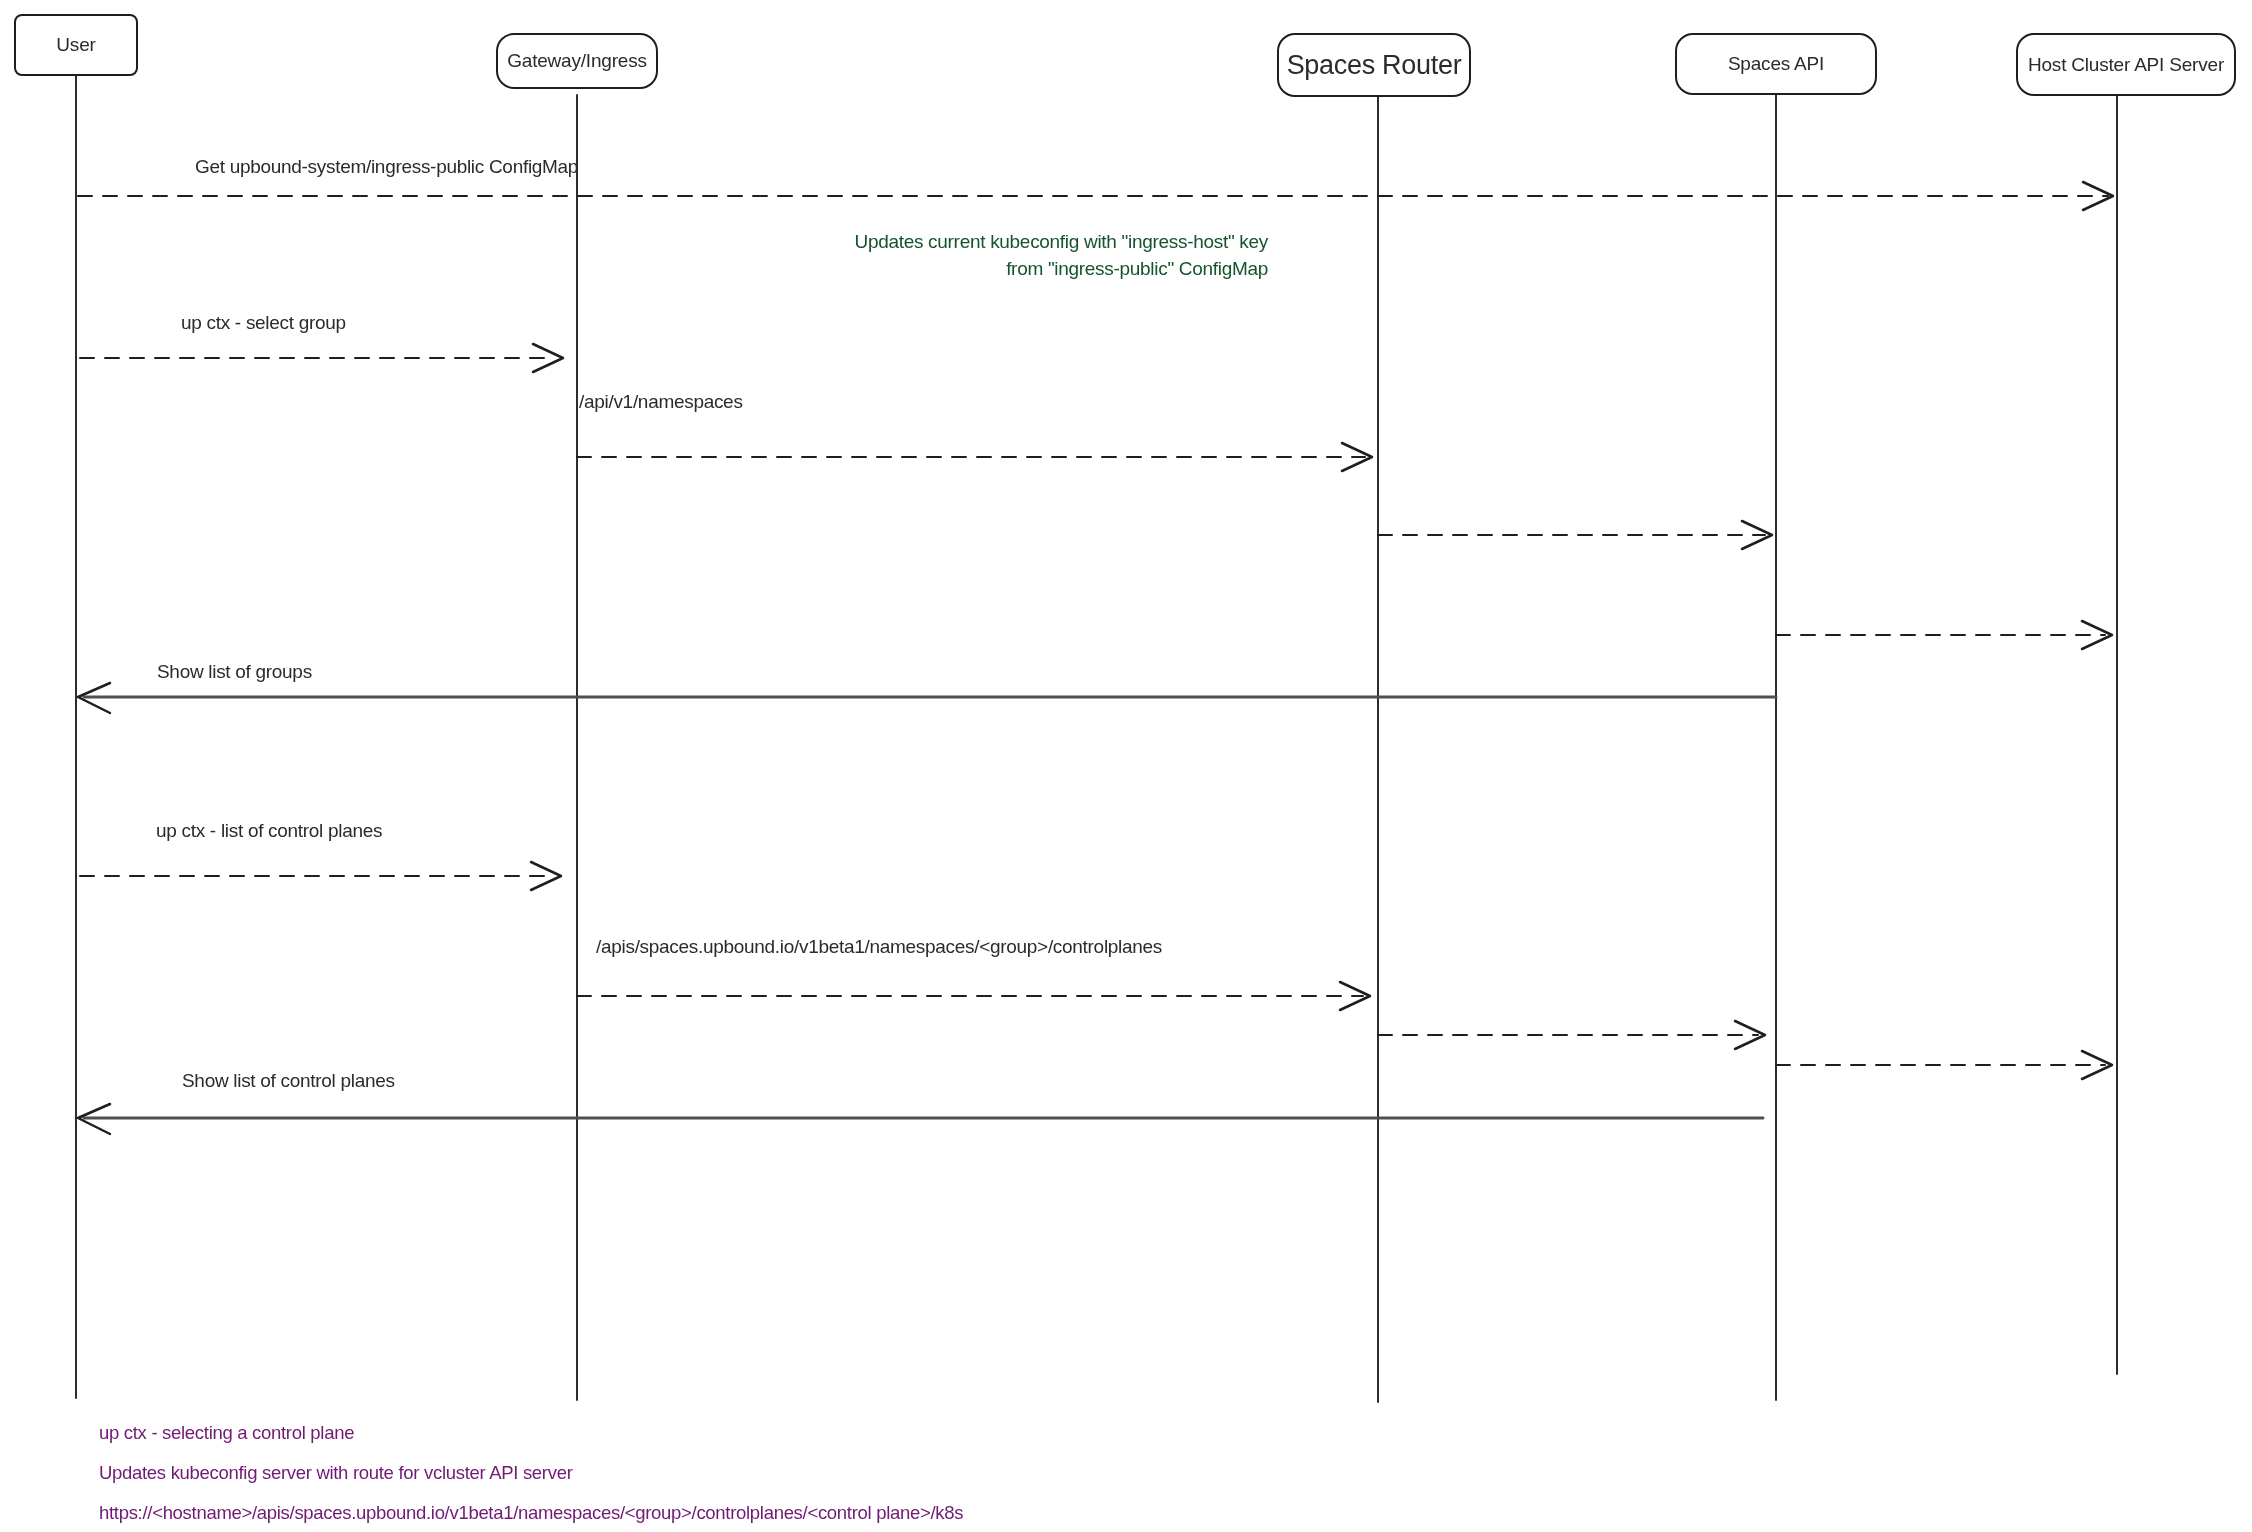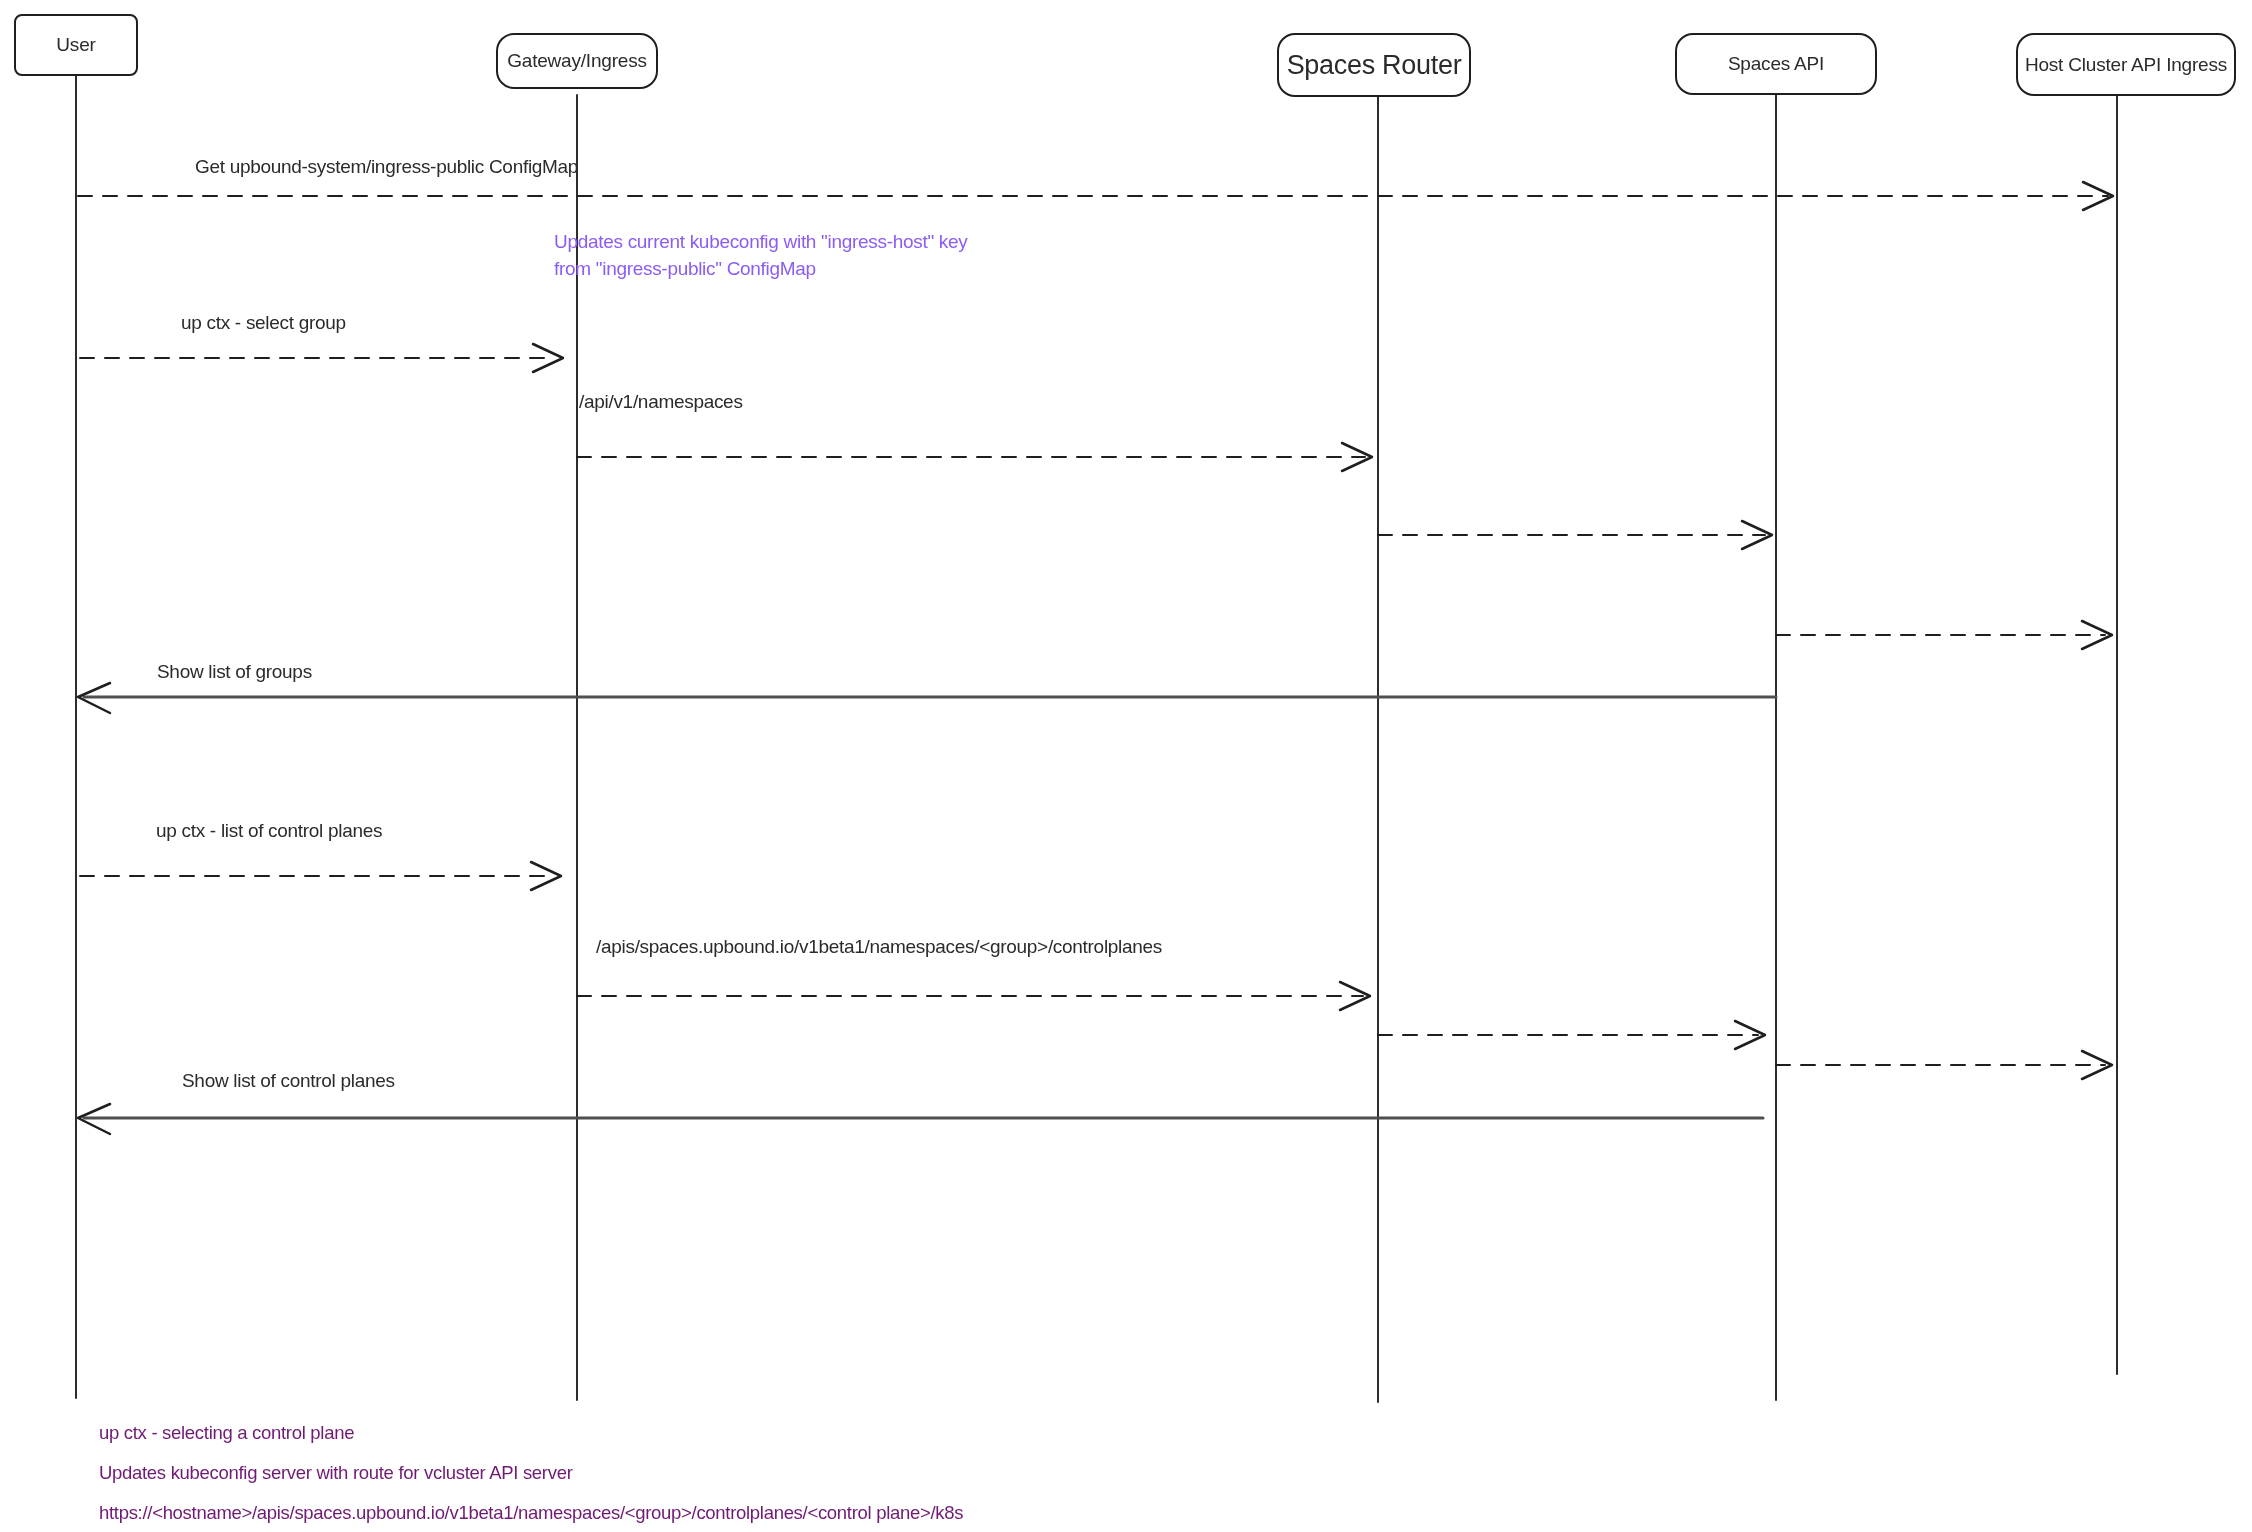--- a/index.html
+++ b/index.html
@@ -44,28 +44,28 @@
   .msg-label {
     position: absolute;
     font-size: 19px;
     letter-spacing: -0.3px;
     white-space: nowrap;
     color: #2b2b2b;
     z-index: 3;
   }
   .note {
     position: absolute;
-    left: 554px;
+    left: 568px;
     top: 228px;
     width: 700px;
-    text-align: left;
+    text-align: right;
     font-size: 19px;
     letter-spacing: -0.3px;
     line-height: 27px;
-    color: #8b5cf6;
+    color: #14532d;
     z-index: 3;
   }
   .footer-line {
     position: absolute;
     left: 99px;
     font-size: 18.5px;
     letter-spacing: -0.3px;
     white-space: nowrap;
     color: #701a75;
     z-index: 3;
@@ -128,21 +128,21 @@
 
   <div class="actor-box big" style="left:1277px; top:33px; width:194px; height:64px;">
     <span>Spaces Router</span>
   </div>
 
   <div class="actor-box" style="left:1675px; top:33px; width:202px; height:62px;">
     <span>Spaces API</span>
   </div>
 
   <div class="actor-box" style="left:2016px; top:33px; width:220px; height:63px;">
-    <span>Host Cluster API Ingress</span>
+    <span>Host Cluster API Server</span>
   </div>
 
   <div class="msg-label" style="left:195px; top:156px;">Get upbound-system/ingress-public ConfigMap</div>
 
   <div class="note">
     <div>Updates current kubeconfig with "ingress-host" key</div>
     <div>from "ingress-public" ConfigMap</div>
   </div>
 
   <div class="msg-label" style="left:181px; top:312px;text-align:center;">up ctx - select group</div>

